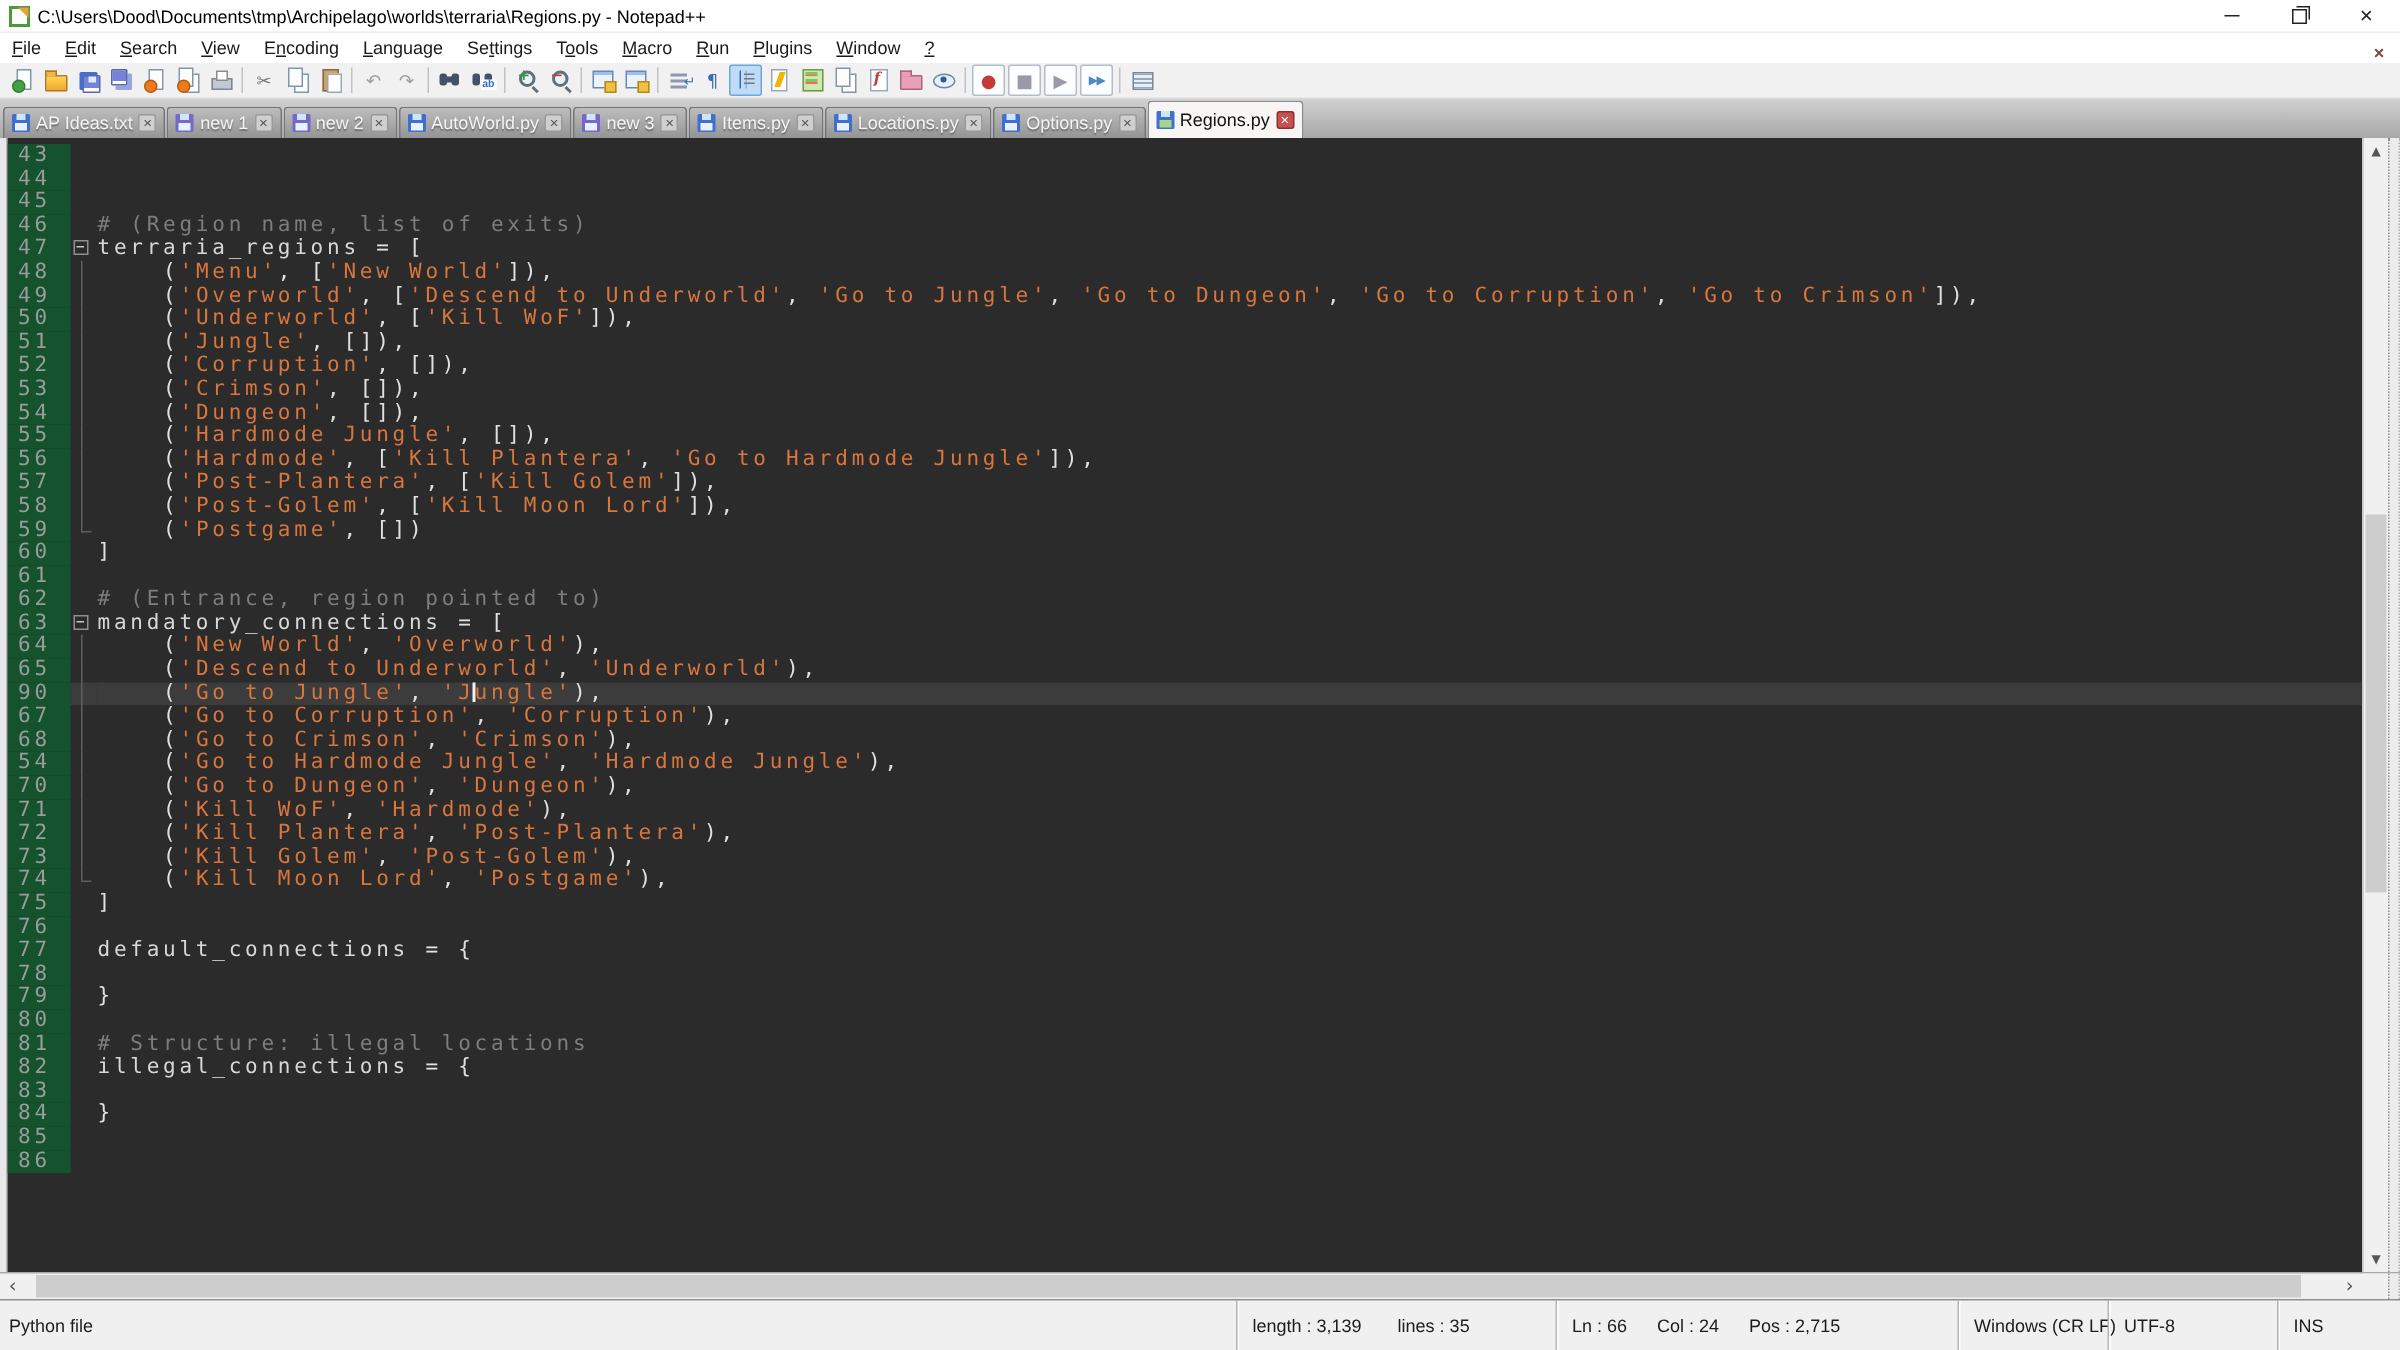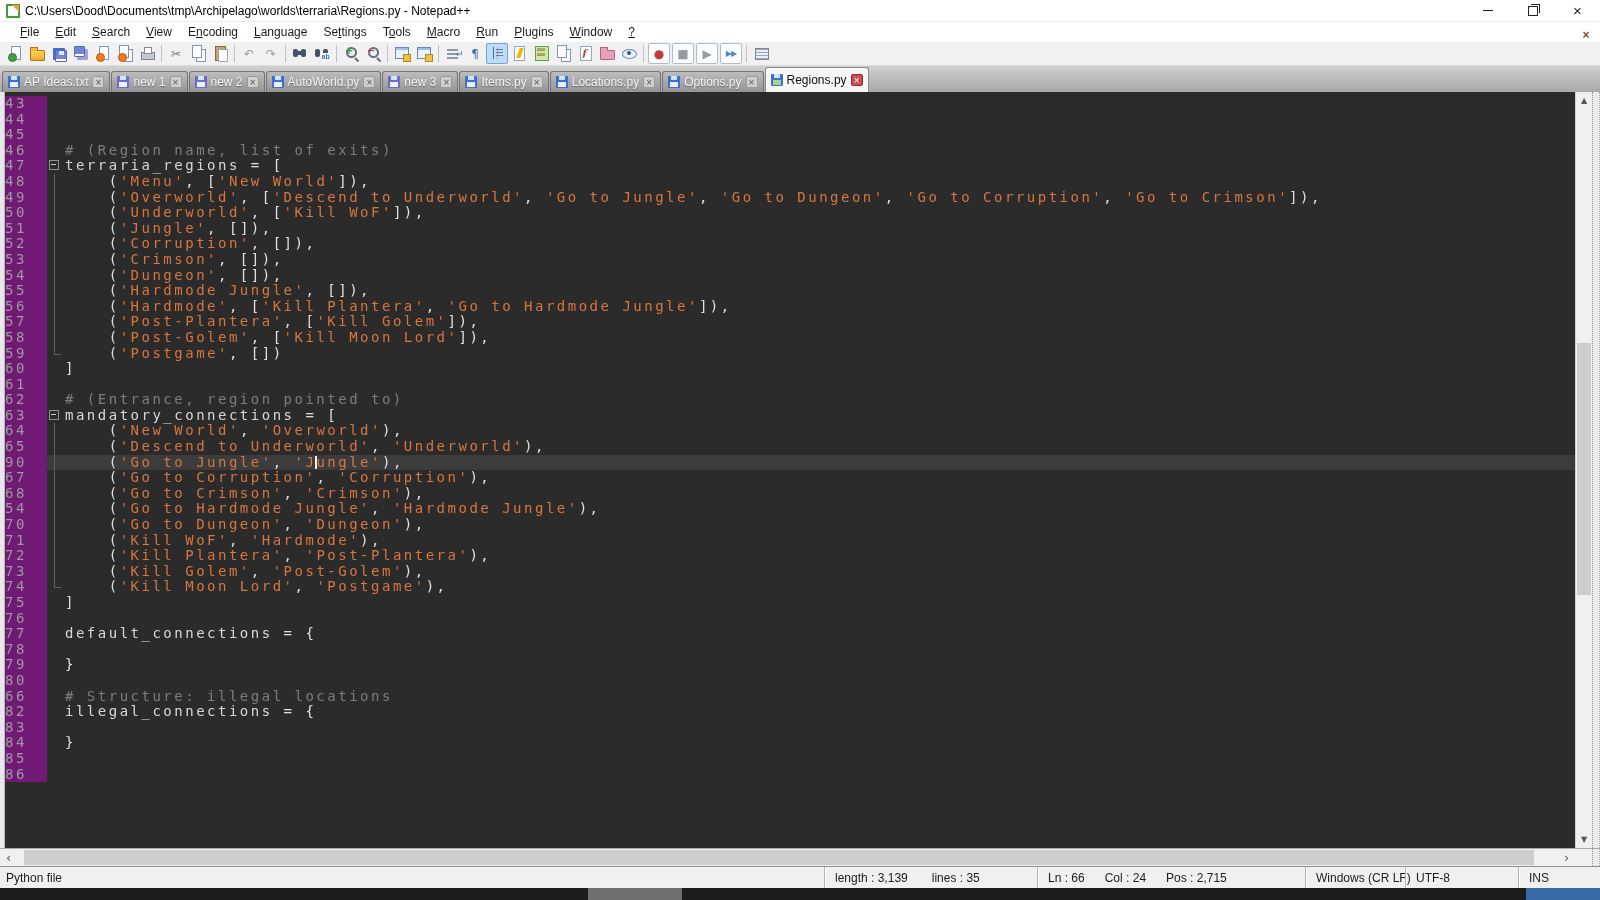--- a/index.html
+++ b/index.html
@@ -12,21 +12,21 @@
   .app-icon::after{content:"";position:absolute;right:-1px;top:-1px;width:0;height:0;border-left:7px solid transparent;border-top:7px solid #e8a33c;}
   .title-text{white-space:nowrap;}
   .tb-spacer{flex:1;}
   .winbtn{width:45px;height:22px;display:flex;align-items:center;justify-content:center;color:#222;}
   .winbtn .minline{width:10px;height:1px;background:#222;}
   .winbtn .restbox{width:8px;height:8px;border:1px solid #222;position:relative;background:#fff;}
   .winbtn .restbox::before{content:"";position:absolute;left:2px;top:-3px;width:8px;height:8px;border:1px solid #222;border-left:none;border-bottom:none;}
   .winbtn.close-x{font-size:15px;}
 
   
-  .menubar{height:20px;background:#ffffff;display:flex;align-items:flex-end;font-size:12px;color:#1a1a1a;margin-left:12px;}
+  .menubar{height:20px;background:#ffffff;display:flex;align-items:flex-end;font-size:12px;color:#1a1a1a;}
   .menu-item{padding:0 8px;line-height:20px;white-space:nowrap;}
   .menubar .tb-spacer{flex:1;}
   .menu-close{width:20px;text-align:center;color:#7a4a3a;font-size:12px;font-weight:bold;margin-right:4px;}
 
   
   .toolbar{height:24px;background:#f1f1f1;display:flex;align-items:center;padding-left:4px;border-bottom:1px solid #dcdcdc;box-sizing:border-box;}
   .tb{width:22px;height:21px;display:flex;align-items:center;justify-content:center;position:relative;border-radius:2px;box-sizing:border-box;}
   .tb.active{background:#bfdbf5;border:1px solid #6da6da;}
   .tb.boxed{border:1px solid #b4bcc9;background:#fcfdfe;margin:0 1px;}
   .tb-sep{width:1px;height:17px;background:#c2c2c2;margin:0 3px;}
@@ -80,21 +80,21 @@
   .floppy::after{content:"";position:absolute;left:2px;bottom:1px;width:8px;height:5px;background:var(--fl,#e8f2fc);}
   .tab-close{width:12px;height:12px;flex:none;background:#cfcfcf;border:1px solid #9a9a9a;border-radius:2px;color:#555;font-size:10px;line-height:11px;text-align:center;text-shadow:none;box-sizing:border-box;}
   .tab.active .tab-close{background:var(--close-active,#c75050);border-color:#8a3030;color:#fff;}
 
   
   .main-row{height:774px;display:flex;flex-direction:column;}
   .editor-band{height:756px;display:flex;}
   .left-strip{width:5px;background:#e8e8e8;border-right:1px solid #b8b8b8;box-sizing:border-box;}
   .code-area{flex:1;background:var(--bg,#2b2b2b);overflow:hidden;padding-top:4px;font-family:"DejaVu Sans Mono",monospace;font-size:14px;letter-spacing:2.5px;}
   .row{display:flex;height:15.6px;line-height:15.6px;}
-  .ln{width:42px;flex:none;text-align:left;padding-right:6px;color:var(--lnc,#9b9b9b);background:#701a75;box-sizing:border-box;}
+  .ln{width:42px;flex:none;text-align:center;padding-right:6px;color:var(--lnc,#9b9b9b);background:#14532d;box-sizing:border-box;}
   .fold{width:18px;flex:none;position:relative;}
   .fold.s::before{content:"";position:absolute;left:2px;top:2px;width:10px;height:10px;border:1px solid #909090;box-sizing:border-box;}
   .fold.s::after{content:"";position:absolute;left:4px;top:6px;width:5px;height:1px;background:#c8c8c8;}
   .fold.m::before{content:"";position:absolute;left:7px;top:0;bottom:0;width:1px;background:#5f5f5f;}
   .fold.e::before{content:"";position:absolute;left:7px;top:0;height:8px;width:1px;background:#5f5f5f;}
   .fold.e::after{content:"";position:absolute;left:7px;top:8px;width:7px;height:1px;background:#5f5f5f;}
   .txt{flex:1;white-space:pre;color:var(--def,#d8d8d8);}
   .row.cur .fold,.row.cur .txt{background:var(--cur,#3c3c3c);}
   .c-s{color:var(--str,#d8763e);}
   .c-c{color:var(--com,#7d7d7d);}
@@ -109,21 +109,21 @@
   .vthumb{position:absolute;left:1px;right:1px;top:251px;height:252px;background:#cdcdcd;}
   .edge{width:8px;flex:none;background:#ececec;border-left:1px dotted #909090;border-right:1px dotted #b0b0b0;box-sizing:border-box;}
   .hscroll-band{height:18px;display:flex;background:#f0f0f0;border-top:1px solid #a8a8a8;box-sizing:border-box;}
   .hscroll{flex:1;position:relative;}
   .hs-arrow{position:absolute;top:0;width:17px;height:100%;display:flex;align-items:center;justify-content:center;color:#555;font-size:13px;font-family:"DejaVu Sans",sans-serif;}
   .hs-left{left:0;} .hs-right{right:0;}
   .hthumb{position:absolute;left:24px;width:1510px;top:1px;bottom:1px;background:#cdcdcd;}
   .hcorner{width:17px;flex:none;background:#f0f0f0;}
 
   
-  .statusbar{height:22px;background:#f0f0f0;border-top:1px solid #8f8f8f;display:flex;align-items:center;font-size:12px;color:#1c1c1c;box-sizing:border-box;}
+  .statusbar{height:34px;background:#f0f0f0;border-top:1px solid #8f8f8f;display:flex;align-items:center;font-size:12px;color:#1c1c1c;box-sizing:border-box;}
   .st-left{flex:1;padding-left:6px;}
   .seg{height:100%;display:flex;align-items:center;border-left:1px solid #b5b5b5;box-shadow:inset 1px 0 0 #ffffff;padding:0 10px;box-sizing:border-box;gap:24px;white-space:nowrap;}
   .seg.w-len{width:213px;} .seg.w-pos{width:268px;gap:20px;} .seg.w-eol{width:100px;} .seg.w-enc{width:113px;} .seg.w-ins{width:82px;}
 
   
   .bottom-strip{height:12px;background:#1c1c1c;position:relative;}
   .strip-seg-gray{position:absolute;left:588px;width:94px;top:0;bottom:0;background:#6e6e6e;}
   .strip-seg-blue{position:absolute;right:0;width:74px;top:0;bottom:0;background:#3a69a8;}
 </style>
 </head>
@@ -507,21 +507,21 @@
           <span class="ln">79</span>
           <span class="fold"></span>
           <span class="txt"><span class="c-o">}</span></span>
         </div>
         <div class="row">
           <span class="ln">80</span>
           <span class="fold"></span>
           <span class="txt"></span>
         </div>
         <div class="row">
-          <span class="ln">66</span>
+          <span class="ln">81</span>
           <span class="fold"></span>
           <span class="txt"><span class="c-c"># Structure: illegal locations</span></span>
         </div>
         <div class="row">
           <span class="ln">82</span>
           <span class="fold"></span>
           <span class="txt"><span class="c-d">illegal_connections</span><span class="c-o"> = {</span></span>
         </div>
         <div class="row">
           <span class="ln">83</span>

